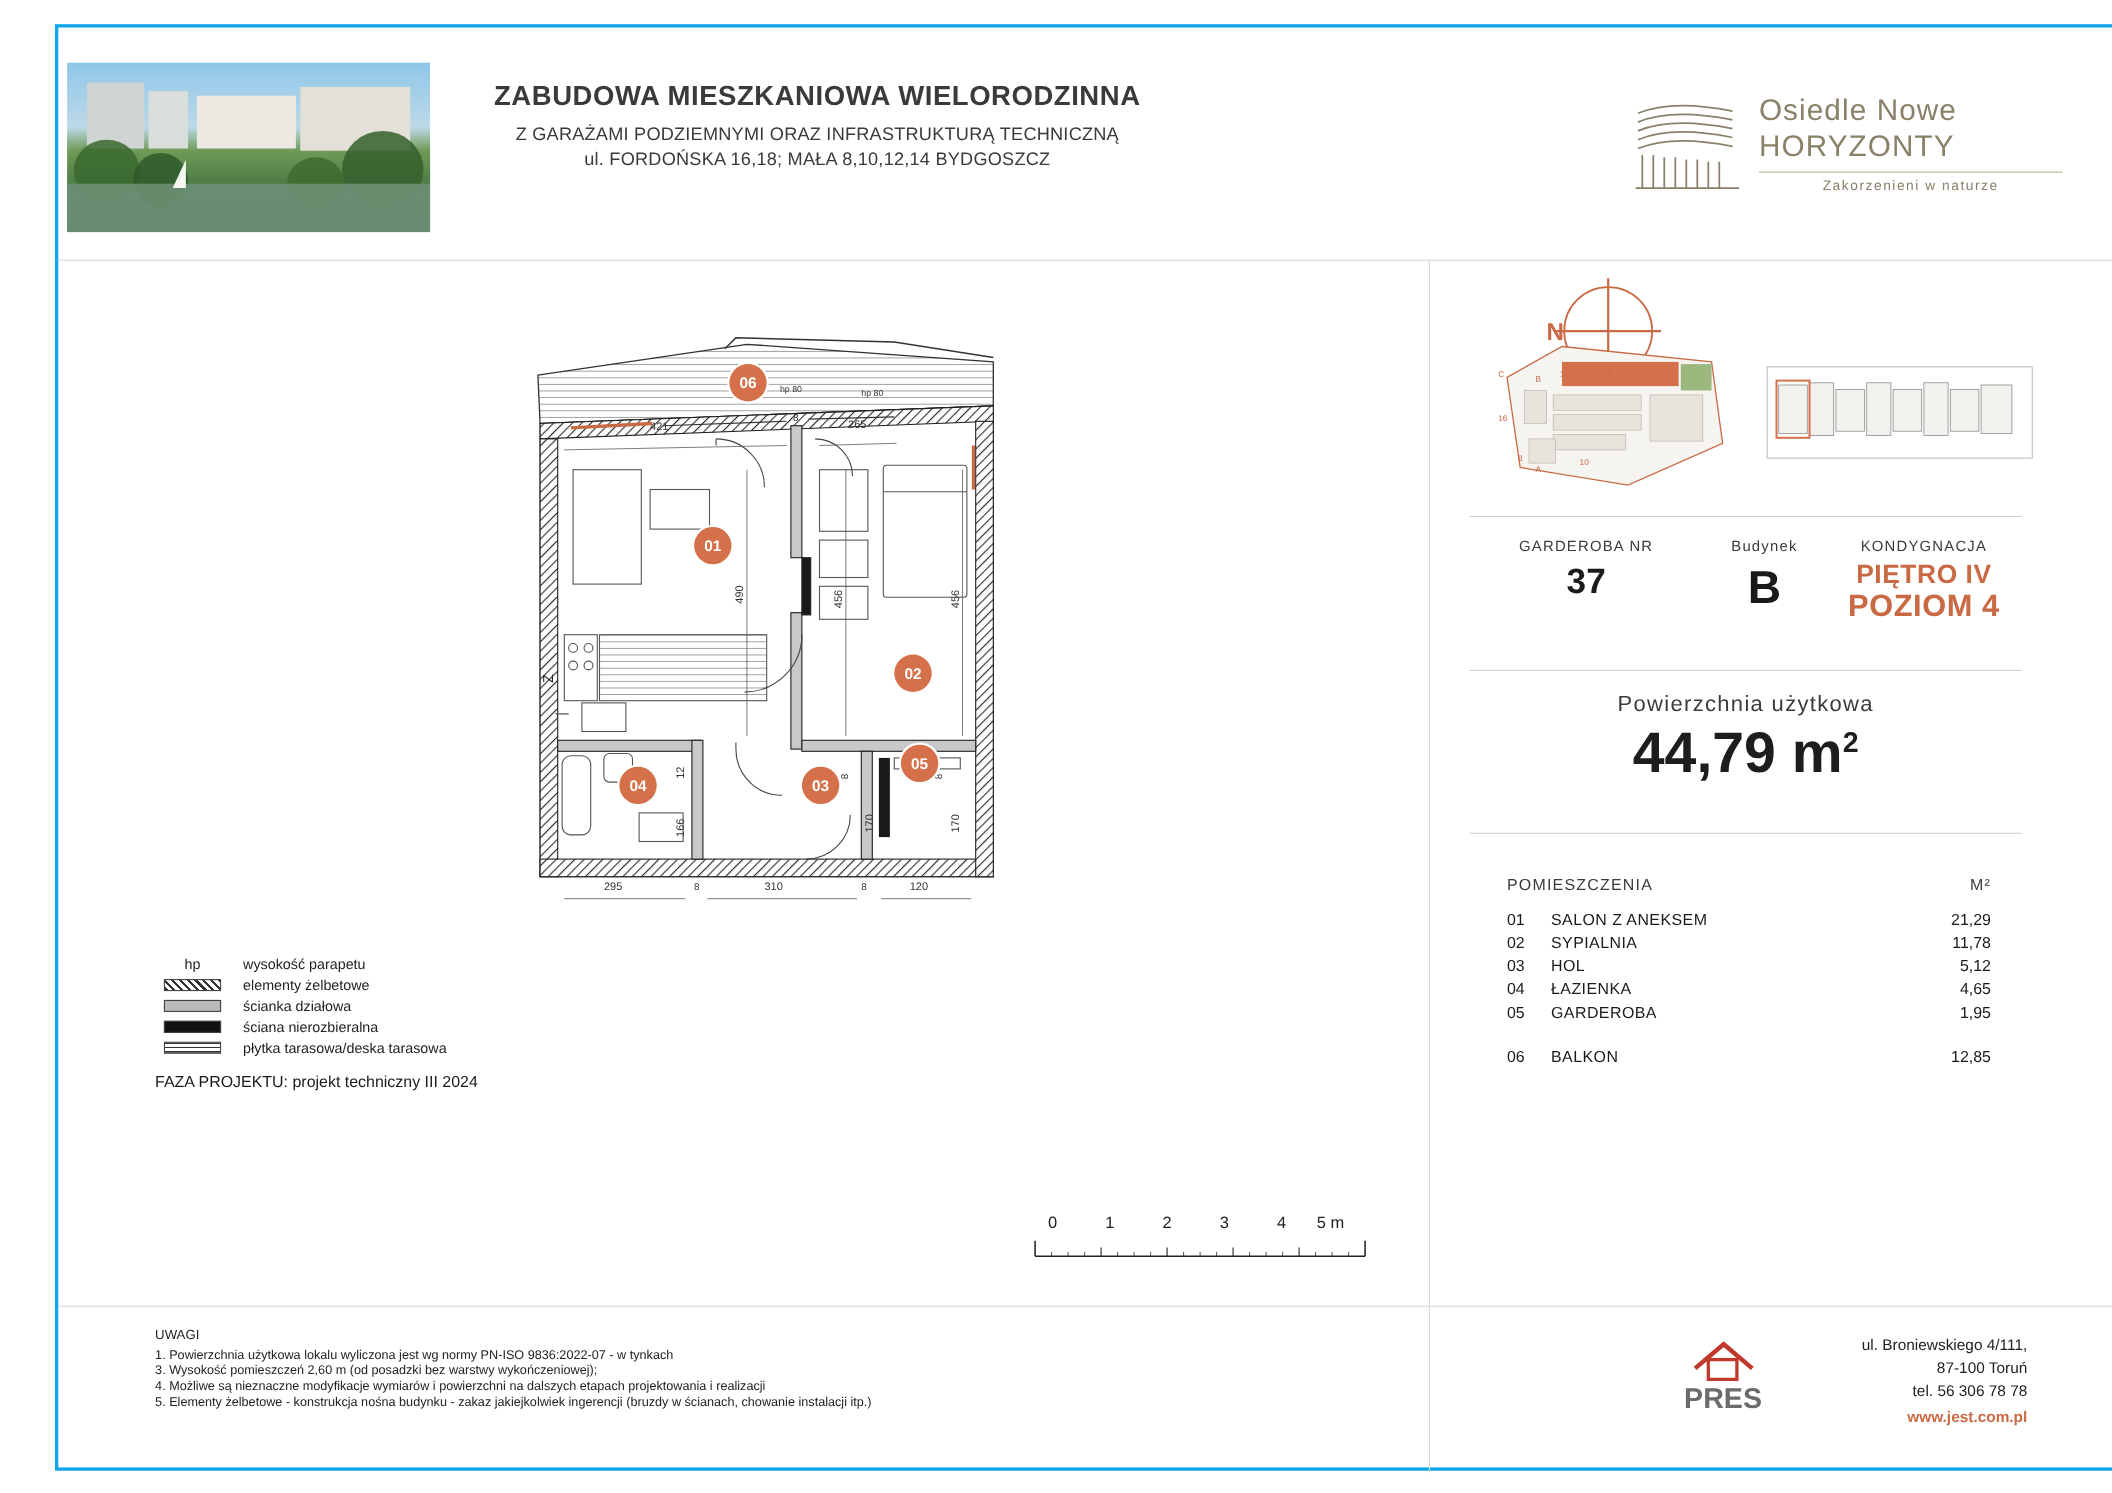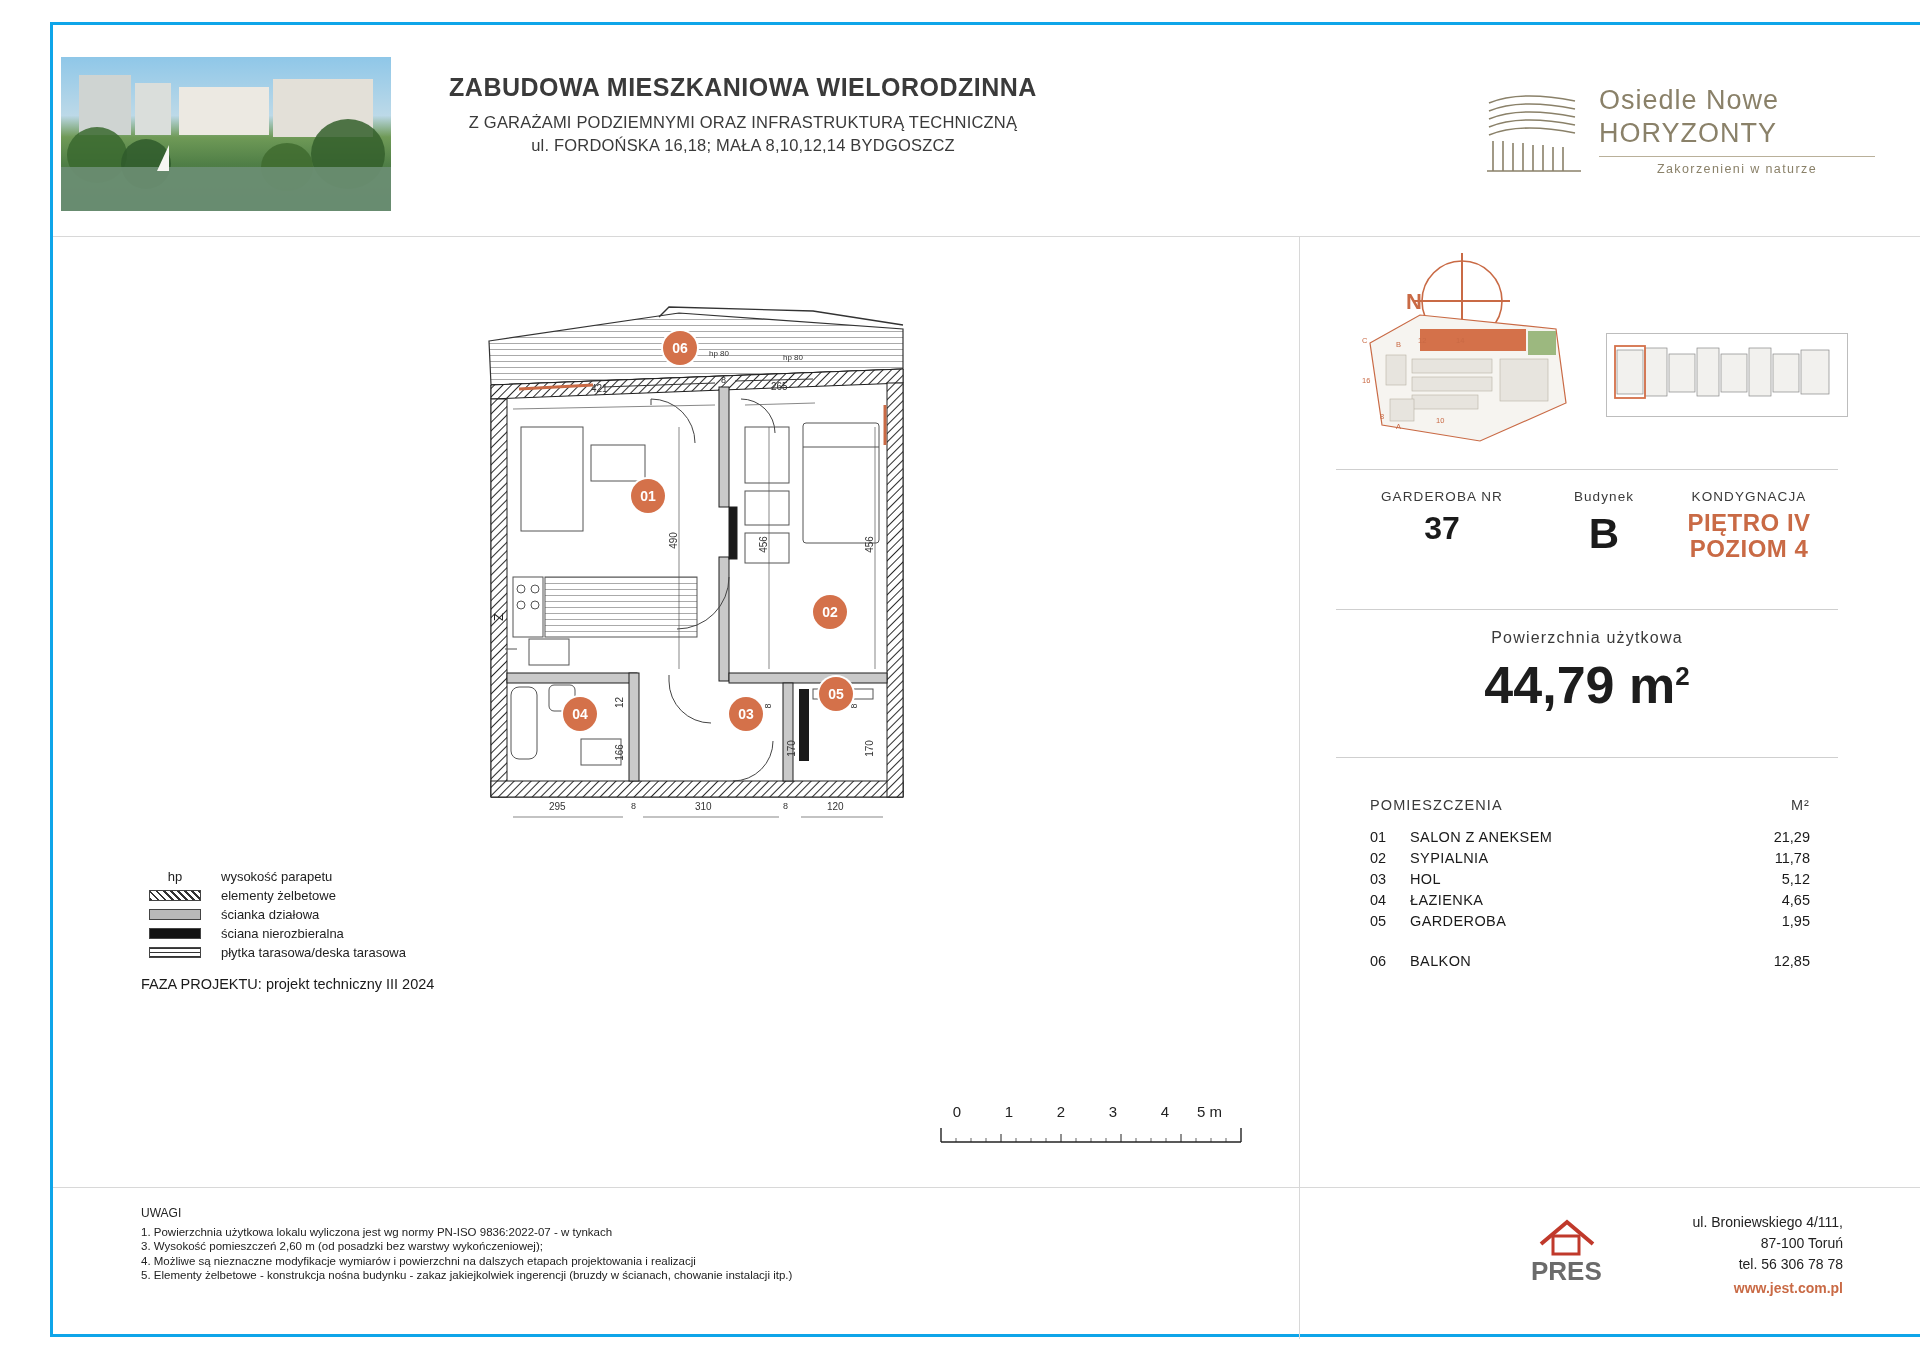--- a/index.html
+++ b/index.html
@@ -114,23 +114,23 @@
   .meta{position:absolute;left:36px;top:252px;width:502px;}
   .meta .labels{display:flex;font-size:13.5px;letter-spacing:1.1px;color:#3a3a3a;}
   .meta .labels div:nth-child(1){width:212px;text-align:center;}
   .meta .labels div:nth-child(2){width:112px;text-align:center;}
   .meta .labels div:nth-child(3){width:178px;text-align:center;}
   .meta .vals{display:flex;align-items:flex-start;margin-top:6px;}
   .meta .vals .v1{width:212px;text-align:center;font-size:32px;font-weight:bold;}
   .meta .vals .v2{width:112px;text-align:center;font-size:42px;font-weight:bold;}
   .meta .vals .v3{width:178px;text-align:center;color:#c96a45;font-weight:bold;line-height:1.08;}
   .meta .vals .v3 .a{font-size:24px;letter-spacing:.5px;}
-  .meta .vals .v3 .b{font-size:24px;letter-spacing:.5px;}
-
-  .areaLabel{position:absolute;left:36px;top:392px;width:502px;text-align:center;font-size:16px;letter-spacing:1.2px;color:#3a3a3a;}
+  .meta .vals .v3 .b{font-size:28px;letter-spacing:.5px;}
+
+  .areaLabel{position:absolute;left:36px;top:392px;width:502px;text-align:center;font-size:20px;letter-spacing:1.2px;color:#3a3a3a;}
   .areaValue{position:absolute;left:36px;top:418px;width:502px;text-align:center;font-size:52px;font-weight:bold;color:#1d1d1d;}
   .areaValue sup{font-size:26px;vertical-align:super;}
 
   .rooms{position:absolute;left:70px;top:560px;width:440px;}
   .rooms .head{display:flex;font-size:14.5px;letter-spacing:1.1px;color:#3a3a3a;margin-bottom:14px;}
   .rooms .head .h1{flex:1;}
   .rooms .head .h2{width:70px;text-align:right;}
   .rooms .r{display:flex;font-size:14.5px;line-height:21px;color:#1a1a1a;}
   .rooms .r .no{width:40px;}
   .rooms .r .nm{flex:1;letter-spacing:.4px;}

